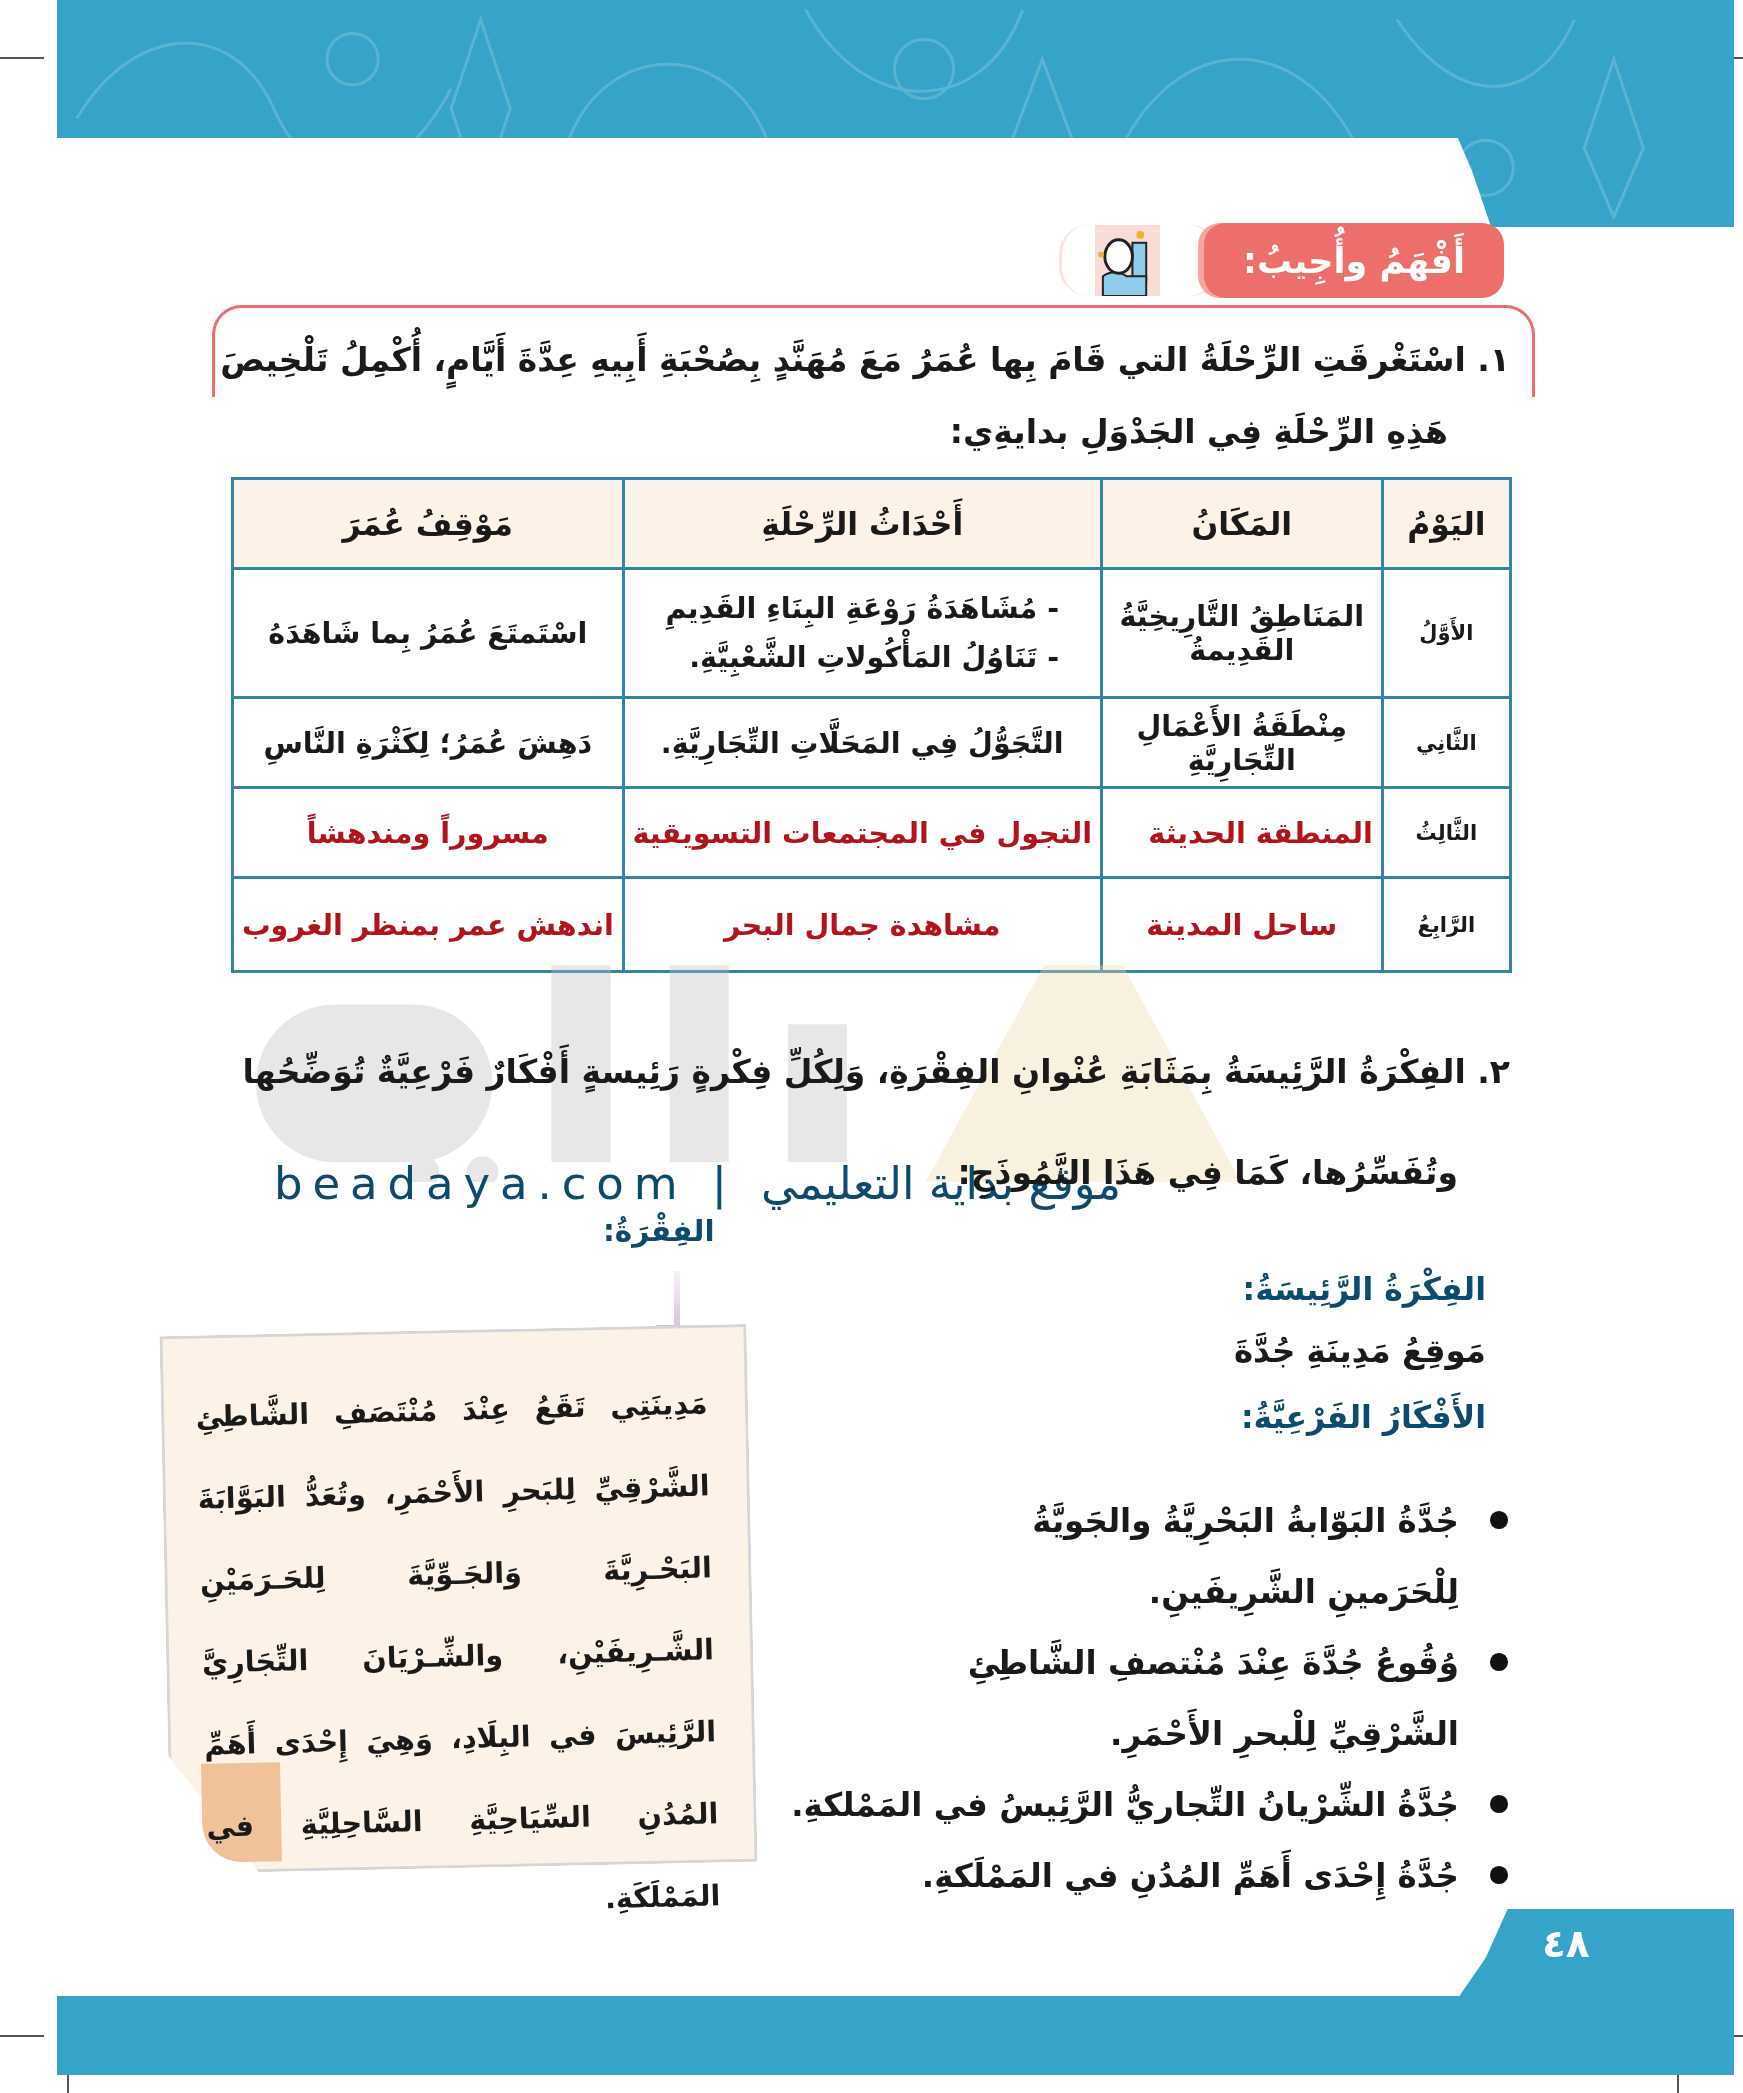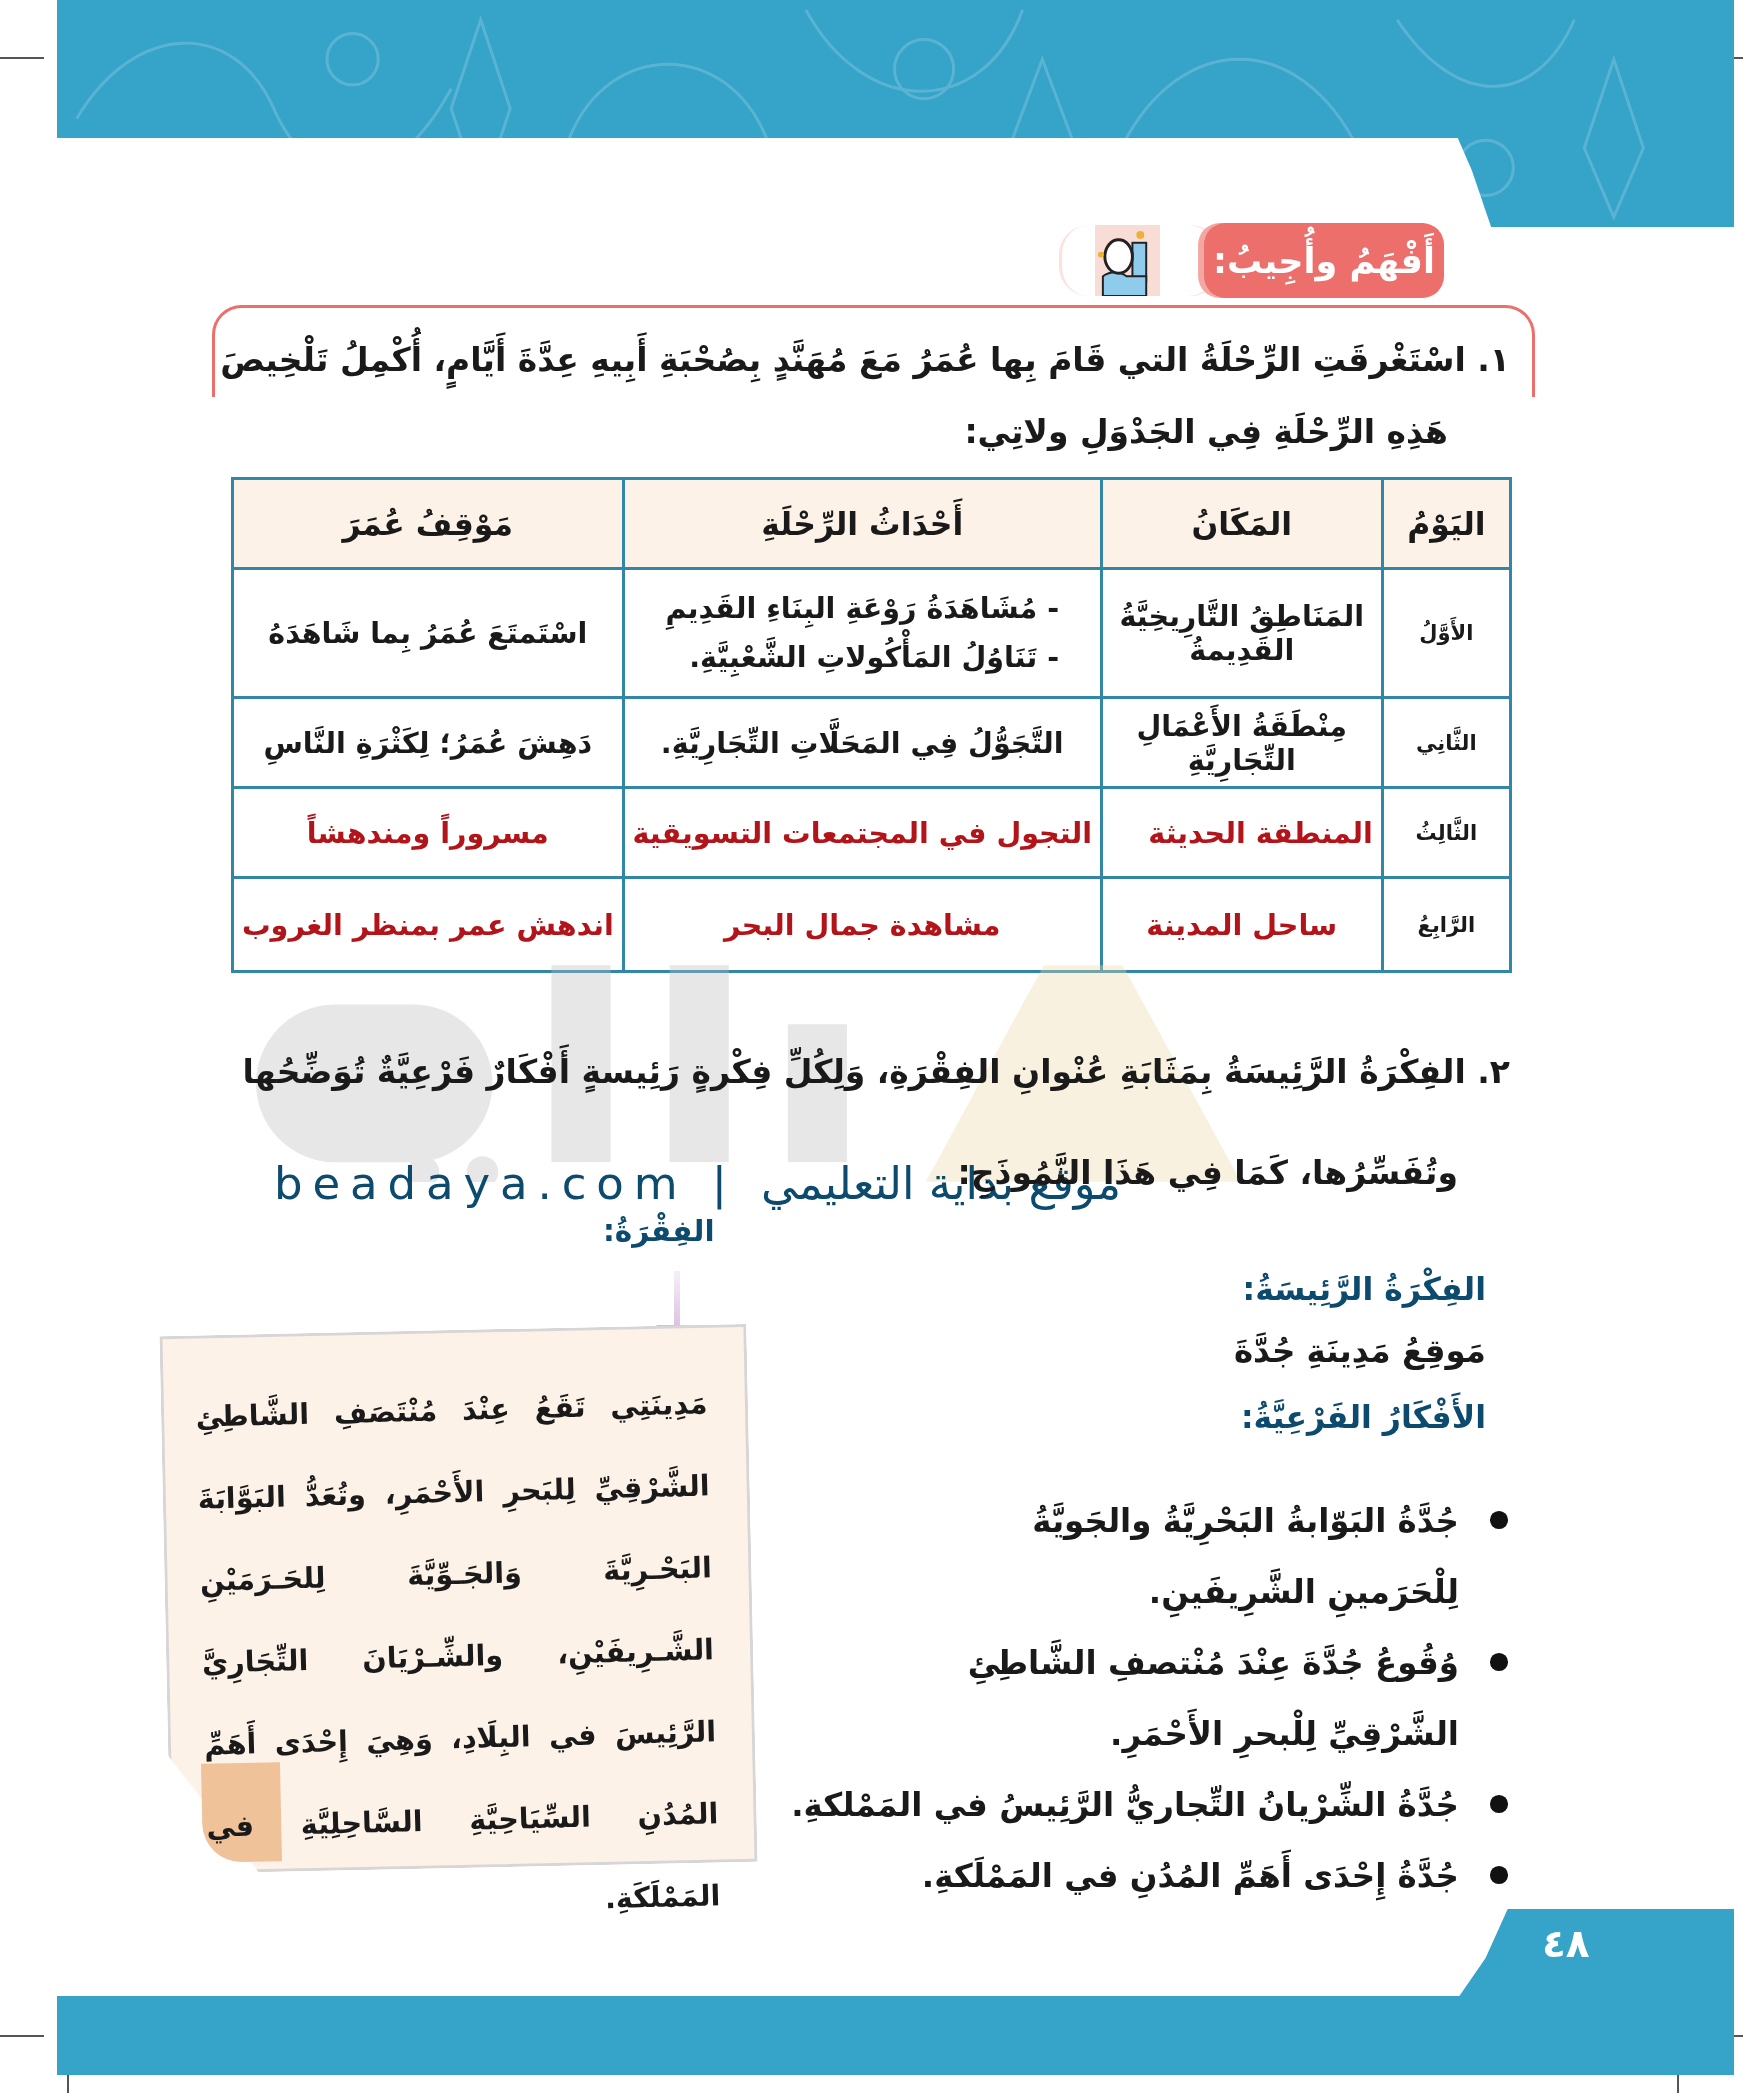--- a/index.html
+++ b/index.html
@@ -24,21 +24,21 @@
     background:#36a3c9;
     clip-path: polygon(0 0,100% 0,100% 100%, 12% 100%, 5% 75%, 0 61%);
   }
   .banner-pattern {
     position:absolute; left:57px; top:0; width:1677px; height:227px;
     pointer-events:none; opacity:.18;
   }
 
   
   .tag {
-    position:absolute; left:1204px; top:223px; width:240px; height:75px;
+    position:absolute; left:1204px; top:223px; width:300px; height:75px;
     background:#ec6f6c; border-radius:21.7px;
     box-shadow:-5.9px 0 0 #f4a7a2;
     color:#fff; font-weight:bold; font-size:35px;
     display:flex; align-items:center; justify-content:center; direction:rtl;
   }
   .tag-back {
     position:absolute; left:1059px; top:225px; width:158px; height:71px;
     border-radius:29.6px; background:#fff;
     box-shadow:-3px 0 0 #fbe2dd inset;
     border-left:3.9px solid #fbe2dd;
@@ -165,21 +165,21 @@
     <circle cx="6" cy="30" r="3" fill="#f0b030"></circle>
   </svg>
 </div>
 <div class="tag">أَفْهَمُ وأُجِيبُ:</div>
 
 <div class="qbox"></div>
 <div class="q-text" style="right:234px; top:340px; width:1290px;">
   <span>١.</span>
   <span>اسْتَغْرقَتِ الرِّحْلَةُ التي قَامَ بِها عُمَرُ مَعَ مُهَنَّدٍ بِصُحْبَةِ أَبِيهِ عِدَّةَ أَيَّامٍ، أُكْمِلُ تَلْخِيصَ</span>
 </div>
-<div class="q-text" style="right:296px; top:412px;">هَذِهِ الرِّحْلَةِ فِي الجَدْوَلِ ولاتِي:</div>
+<div class="q-text" style="right:296px; top:412px;">هَذِهِ الرِّحْلَةِ فِي الجَدْوَلِ بدايةِي:</div>
 
 <table class="trip">
   <thead>
     <tr>
       <th>اليَوْمُ</th>
       <th>المَكَانُ</th>
       <th>أَحْدَاثُ الرِّحْلَةِ</th>
       <th>مَوْقِفُ عُمَرَ</th>
     </tr>
   </thead>

